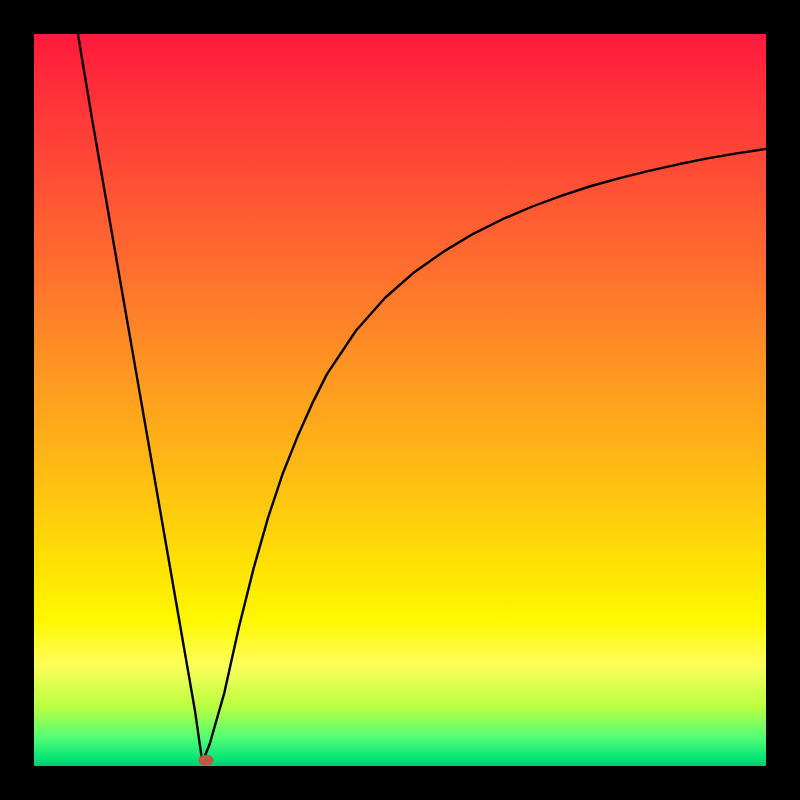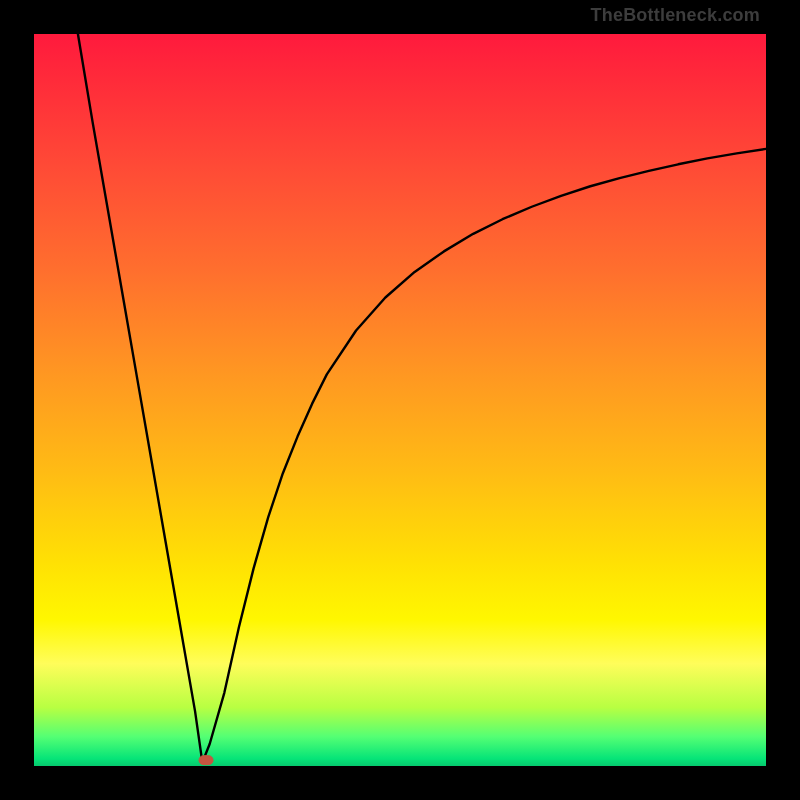--- a/index.html
+++ b/index.html
@@ -72,19 +72,18 @@
     stroke: #c65540;
     stroke-width: 1;
   }
 </style>
 </head>
 <body>
 
 <div class="stage">
   <div class="plot-box"></div>
 
-  <div class="attribution">TheBottleneck.com</div>
 
   <svg class="overlay" viewBox="0 0 732 732">
     <path class="curve" d="M43.92 0.00 L58.56 87.84 L73.20 172.02 L87.84 256.20 L102.48 340.38 L117.12 424.56 L131.76 508.74 L146.40 592.92 L161.04 677.10 L168.36 728.34 L175.68 710.04 L190.32 658.80 L204.96 592.92 L219.60 534.36 L234.24 483.12 L248.88 439.20 L263.52 402.60 L278.16 369.66 L292.80 340.38 L322.08 296.46 L351.36 263.52 L380.64 237.90 L409.92 217.40 L439.20 199.84 L468.48 185.20 L497.76 172.75 L527.04 161.77 L556.32 152.26 L585.60 144.20 L614.88 136.88 L644.16 130.30 L673.44 124.44 L702.72 119.32 L732.00 114.92"></path>
     <rect class="mark" x="165.02" y="721.64" width="14" height="9" rx="4.5" ry="4.5" fill="#c65540" stroke="#c65540"></rect>
   </svg>
 </div>
 
 </body></html>

